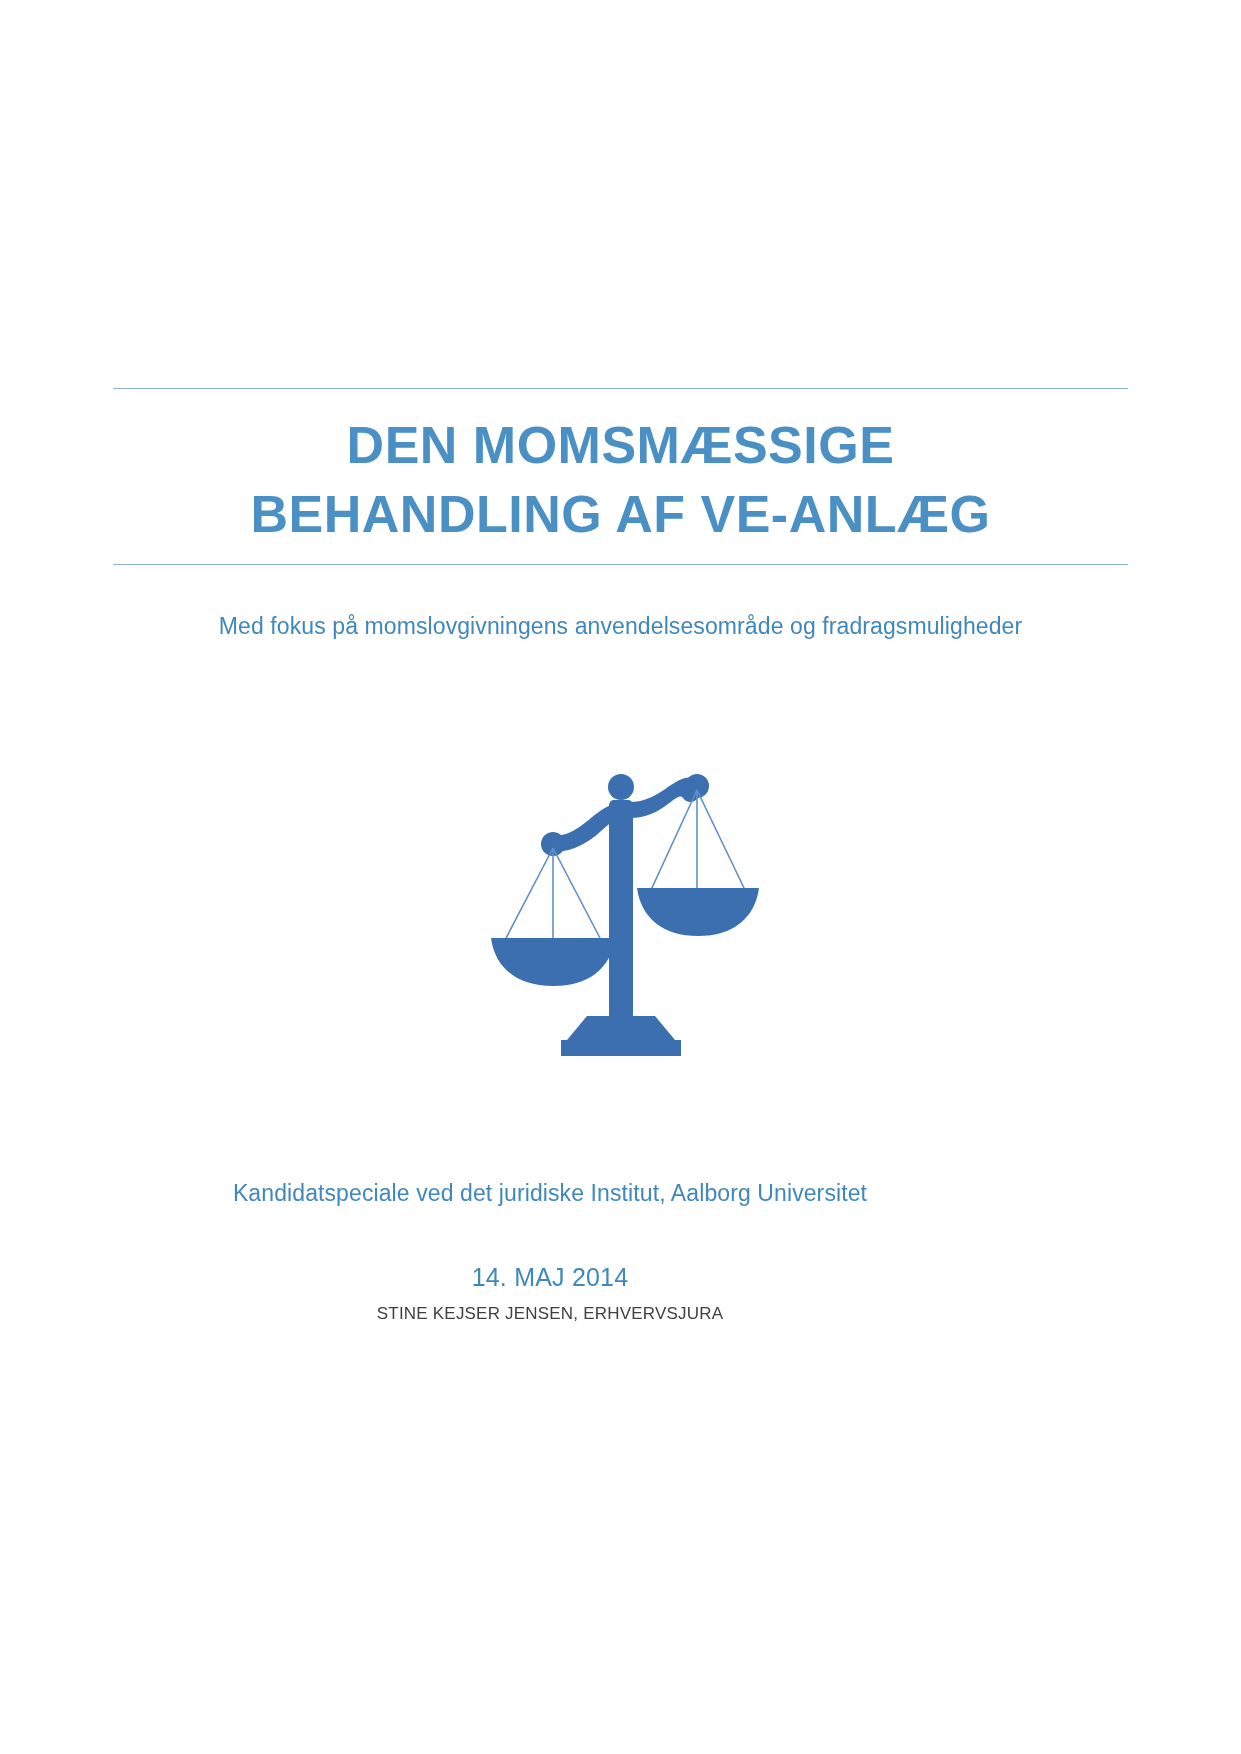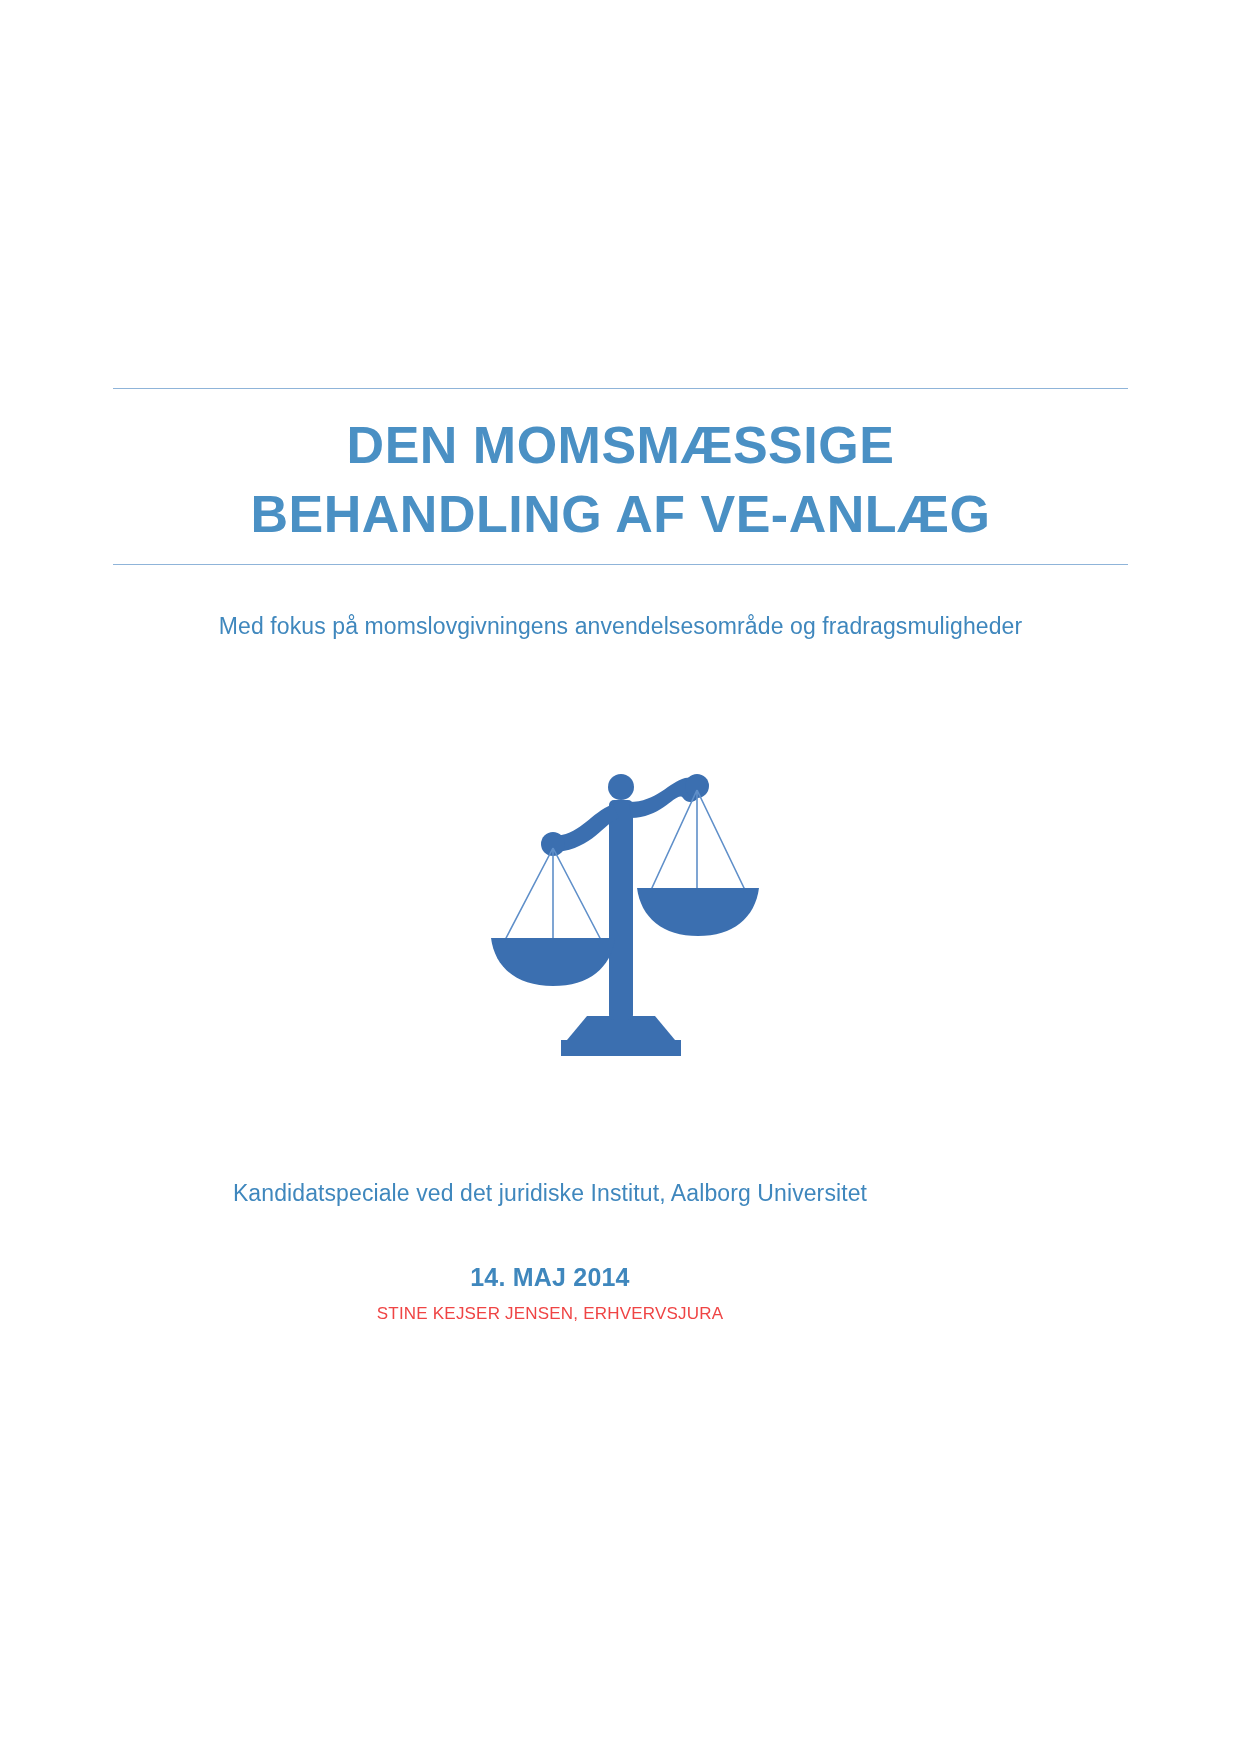--- a/index.html
+++ b/index.html
@@ -82,28 +82,28 @@
     color: #3f87bd;
     font-size: 23px;
     font-weight: 400;
     margin: 0;
     letter-spacing: 0.1px;
   }
 
   .date {
     color: #3f87bd;
     font-size: 25px;
-    font-weight: 700;
+    font-weight: 400;
     margin: 0;
     padding-top: 56px;
     letter-spacing: 0.2px;
   }
 
   .author {
-    color: #ef4444;
+    color: #404040;
     font-size: 17px;
     font-weight: 400;
     margin: 0;
     padding-top: 12px;
     letter-spacing: 0.2px;
   }
 </style>
 </head>
 <body>
 

